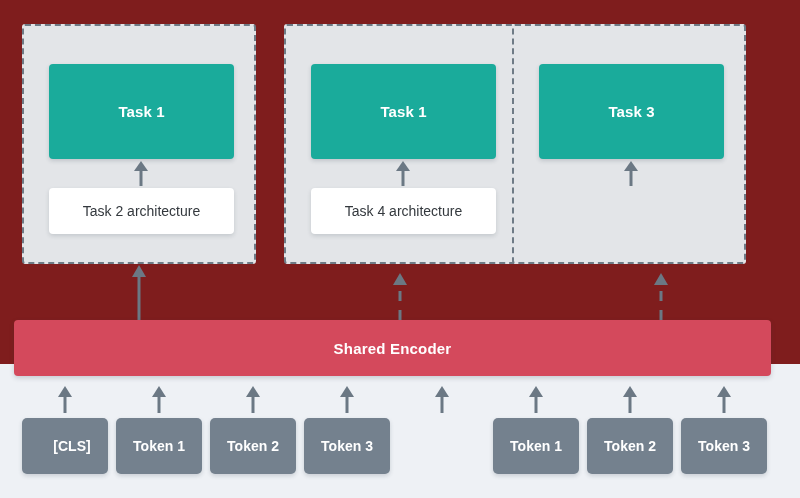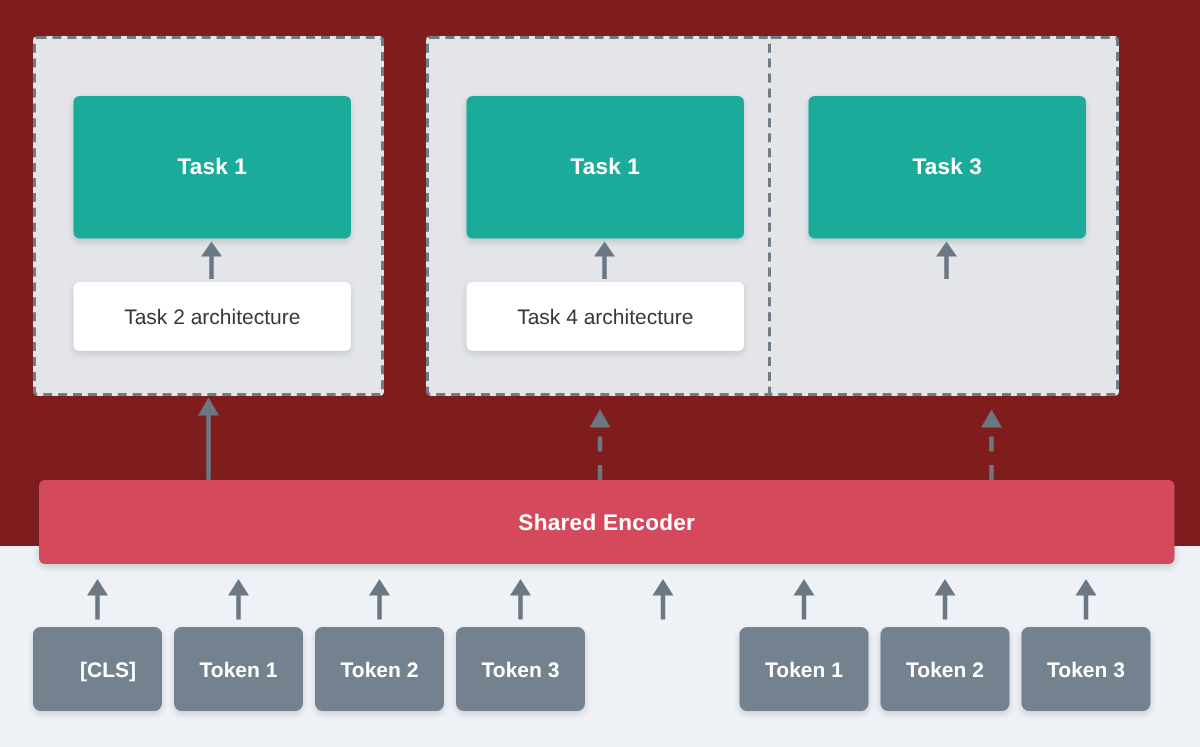--- a/index.html
+++ b/index.html
@@ -86,21 +86,21 @@
   .arrow-inner { top: 135px; left: 109px; }
 
   
   .arrow-panel-1 { left: 131px; top: 265px; }
   .arrow-panel-2 { left: 392px; top: 273px; }
   .arrow-panel-3 { left: 653px; top: 273px; }
 
   
   #shared-encoder {
     position: absolute;
-    left: 26px;
+    left: 14px;
     top: 320px;
     width: 757px;
     height: 56px;
     background: #d4495c;
     border-radius: 4px;
     box-shadow: 0 2px 5px rgba(40,55,70,0.2);
     display: flex;
     align-items: center;
     justify-content: center;
     box-sizing: border-box;

